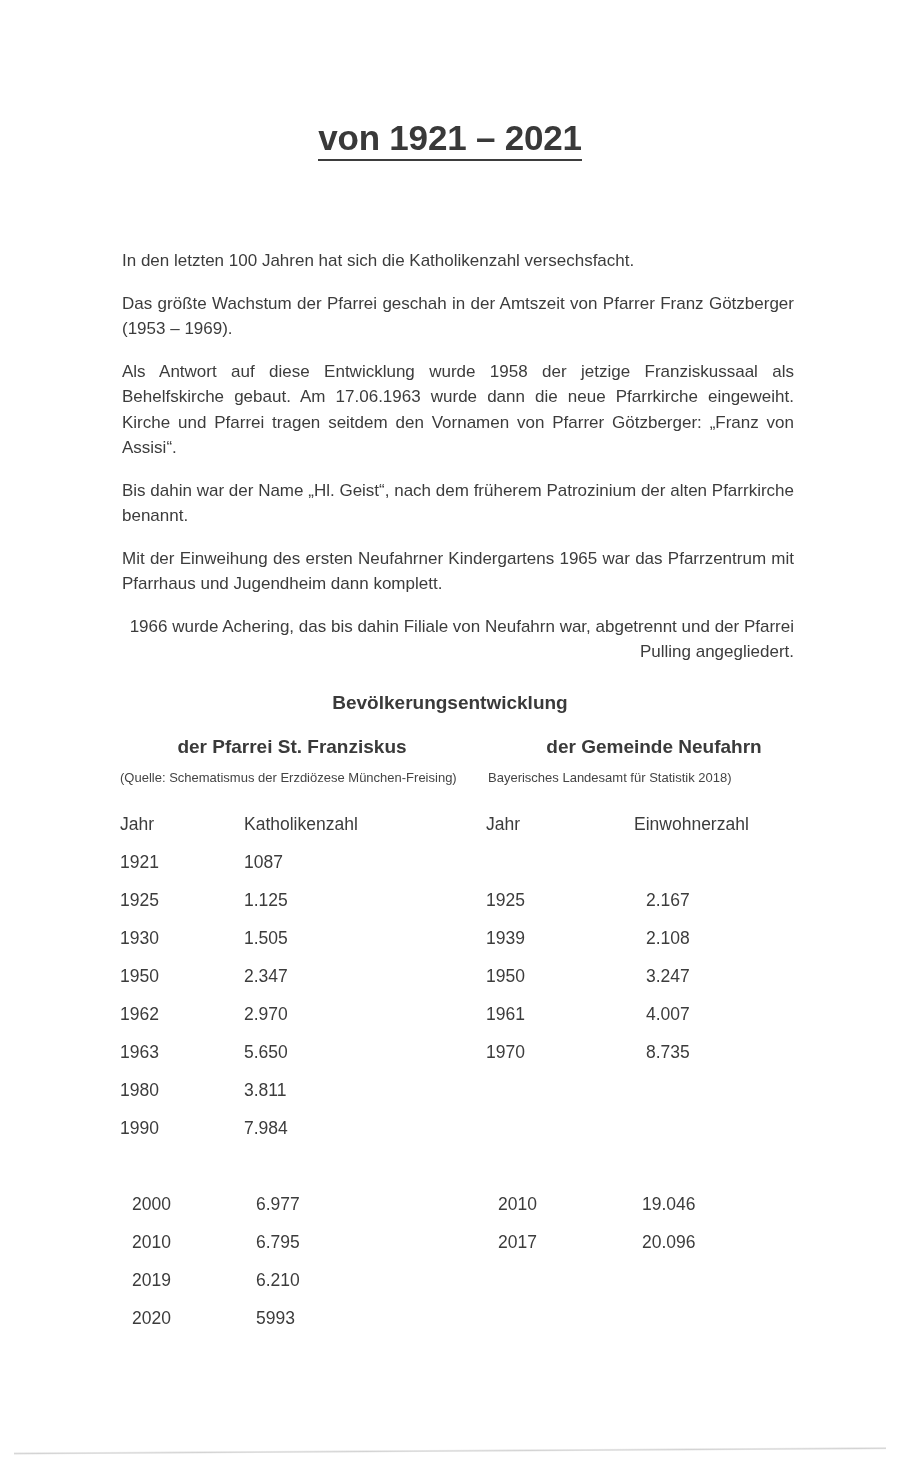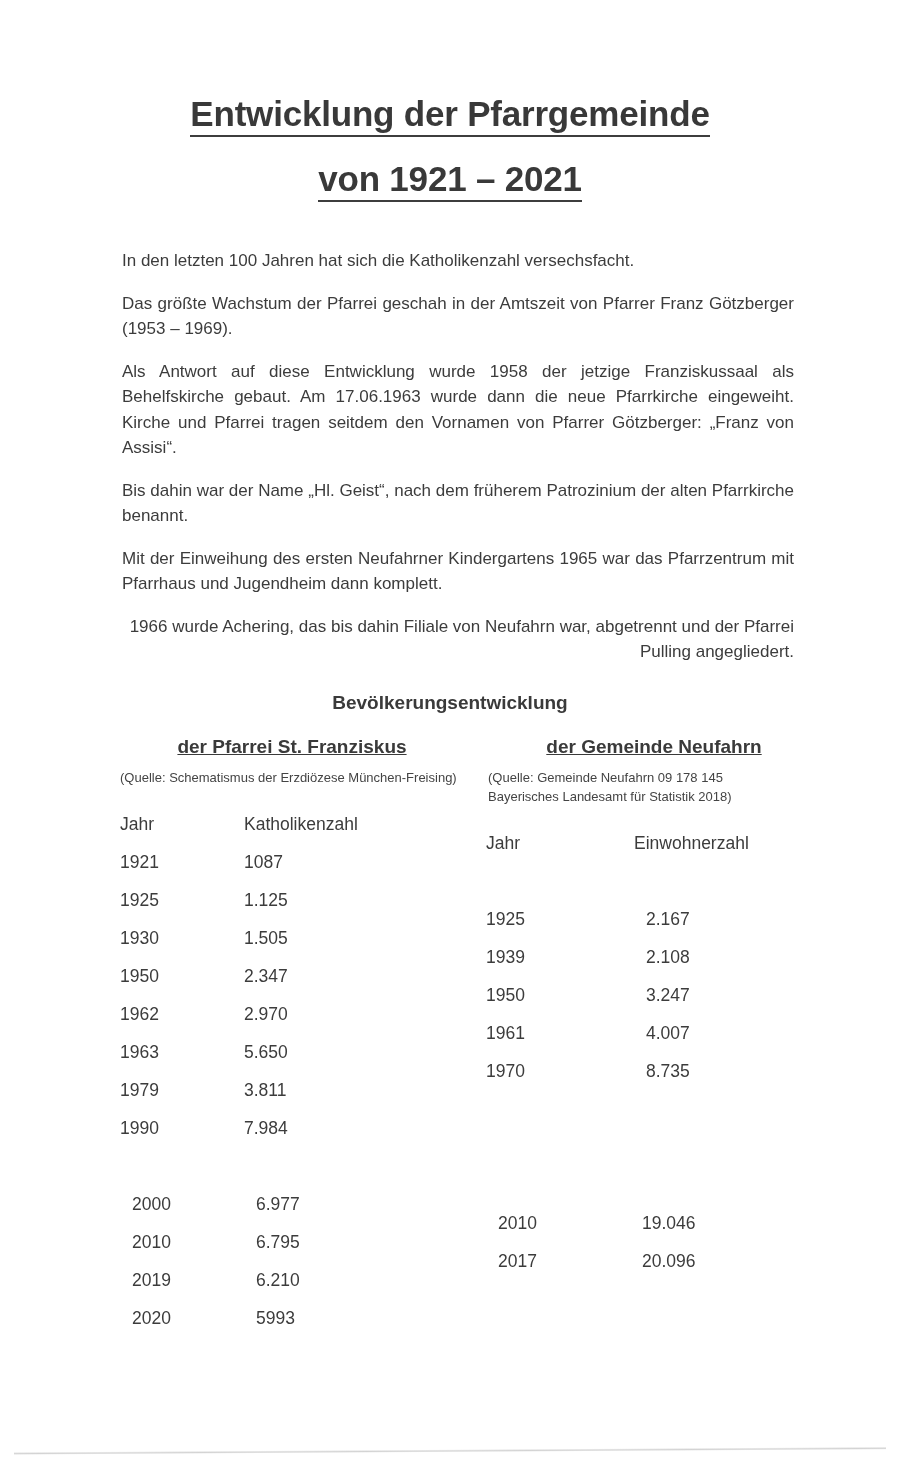--- a/index.html
+++ b/index.html
@@ -90,21 +90,20 @@
   }
   .stats-col--left  { left: 118px;  width: 368px; }
   .stats-col--right { left: 486px;  width: 330px; }
 
   .col-heading {
     font-size: 19px;
     font-weight: bold;
     color: #3a3a3a;
     margin: 0 0 10px 0;
     text-align: center;
-    text-decoration: underline;
   }
   .stats-col--left .col-heading  { padding-right: 20px; }
   .stats-col--right .col-heading { padding-left: 6px; }
 
   .col-source {
     font-size: 13px;
     color: #444444;
     line-height: 19px;
     margin: 0;
   }
@@ -153,21 +152,20 @@
     transform: rotate(-0.35deg);
     transform-origin: left center;
   }
 </style>
 </head>
 <body>
 
 <div id="page">
 
   <div class="title-block">
-    <div class="title-line title-line--1"><span class="u">Entwicklung der Pfarrgemeinde</span></div>
     <div class="title-line title-line--2"><span class="u">von 1921 – 2021</span></div>
   </div>
 
   <div class="body-block">
     <p class="para">In den letzten 100 Jahren hat sich die Katholikenzahl versechsfacht.</p>
     <p class="para">Das größte Wachstum der Pfarrei geschah in der Amtszeit von Pfarrer Franz Götzberger (1953 – 1969).</p>
     <p class="para">Als Antwort auf diese Entwicklung wurde 1958 der jetzige Franziskussaal als Behelfskirche gebaut. Am 17.06.1963 wurde dann die neue Pfarrkirche eingeweiht. Kirche und Pfarrei tragen seitdem den Vornamen von Pfarrer Götzberger: „Franz von Assisi“.</p>
     <p class="para">Bis dahin war der Name  „Hl. Geist“, nach dem früherem Patrozinium der alten Pfarrkirche benannt.</p>
     <p class="para">Mit der Einweihung des ersten Neufahrner Kindergartens 1965 war das Pfarrzentrum mit Pfarrhaus und Jugendheim dann komplett.</p>
     <p class="para no-justify">1966 wurde Achering, das bis dahin Filiale von Neufahrn war, abgetrennt und der Pfarrei Pulling angegliedert.</p>
@@ -208,21 +206,21 @@
               </tr>
             <tr>
                 <td class="c-year">1962</td>
                 <td class="c-val">2.970</td>
               </tr>
             <tr>
                 <td class="c-year">1963</td>
                 <td class="c-val">5.650</td>
               </tr>
             <tr>
-                <td class="c-year">1979</td>
+                <td class="c-year">1980</td>
                 <td class="c-val">3.811</td>
               </tr>
             <tr>
                 <td class="c-year">1990</td>
                 <td class="c-val">7.984</td>
               </tr>
             <tr class="row-gap">
                 <td class="c-year"></td>
                 <td class="c-val"></td>
               </tr>
@@ -241,21 +239,20 @@
             <tr class="row-indent">
                 <td class="c-year">2020</td>
                 <td class="c-val">5993</td>
               </tr>
           </tbody>
         </table>
       </div>
 
       <div class="stats-col stats-col--right">
         <div class="col-heading">der Gemeinde Neufahrn</div>
-        <div class="col-source">(Quelle: Gemeinde Neufahrn 09 178 145</div>
         <div class="col-source col-source--indent">Bayerisches Landesamt für Statistik 2018)</div>
         <table class="data-table">
           <thead>
             <tr>
               <th class="c-year">Jahr</th>
               <th class="c-val">Einwohnerzahl</th>
             </tr>
           </thead>
           <tbody>
             <tr class="row-gap">

